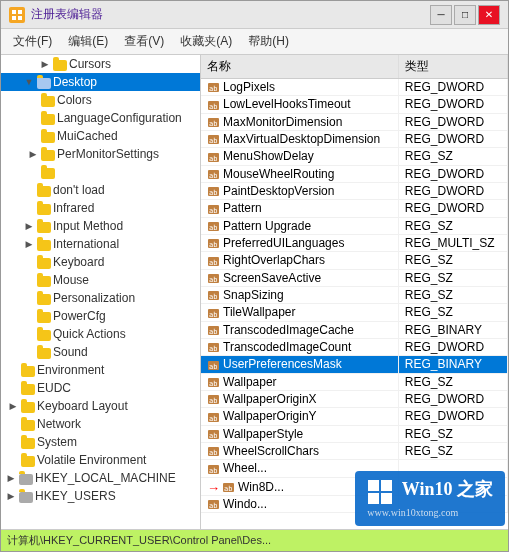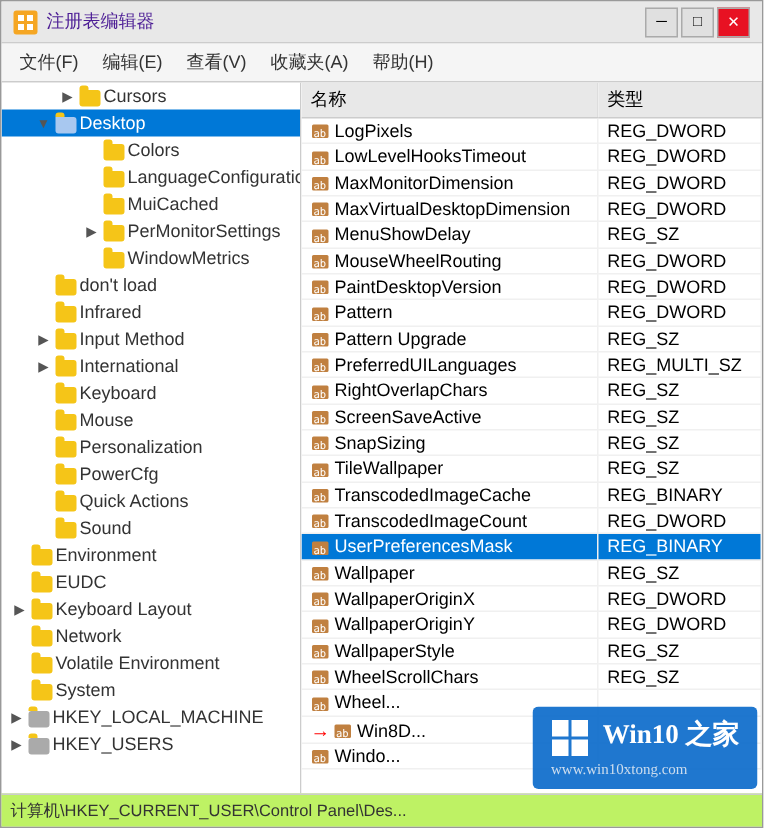--- a/index.html
+++ b/index.html
@@ -128,21 +128,21 @@
       background: #f5c518;
       border-radius: 2px 2px 0 0;
     }
     .tree-label {
       font-size: 12px;
       color: #333;
     }
     .indent-1 { padding-left: 4px; }
     .indent-2 { padding-left: 20px; }
     .indent-3 { padding-left: 36px; }
-    .indent-4 { padding-left: 52px; }
+    .indent-4 { padding-left: 24px; }
     .right-panel {
       flex: 1;
       background: #fff;
       overflow-y: auto;
       overflow-x: hidden;
     }
     .reg-table {
       width: 100%;
       border-collapse: collapse;
     }
@@ -242,21 +242,20 @@
 
       <div class="tree-item indent-4">
         <span class="tree-expand">▶</span>
         <span class="folder-icon tree-icon"></span>
         <span class="tree-label">PerMonitorSettings</span>
       </div>
 
       <div class="tree-item indent-4">
         <span class="tree-expand" style="visibility:hidden;">▶</span>
         <span class="folder-icon tree-icon"></span>
-        <span class="tree-label">WindowMetrics</span>
       </div>
 
       <div class="tree-item indent-2">
         <span class="tree-expand" style="visibility:hidden;">▶</span>
         <span class="folder-icon tree-icon"></span>
         <span class="tree-label">don't load</span>
       </div>
 
       <div class="tree-item indent-2">
         <span class="tree-expand" style="visibility:hidden;">▶</span>
@@ -334,27 +333,27 @@
         <span class="tree-expand" style="visibility:hidden;">▶</span>
         <span class="folder-icon tree-icon"></span>
         <span class="tree-label">Network</span>
       </div>
 
 
 
       <div class="tree-item indent-1">
         <span class="tree-expand" style="visibility:hidden;">▶</span>
         <span class="folder-icon tree-icon"></span>
+        <span class="tree-label">System</span>
+      </div>
+
+      <div class="tree-item indent-1">
+        <span class="tree-expand" style="visibility:hidden;">▶</span>
+        <span class="folder-icon tree-icon"></span>
         <span class="tree-label">Volatile Environment</span>
-      </div>
-
-      <div class="tree-item indent-1">
-        <span class="tree-expand" style="visibility:hidden;">▶</span>
-        <span class="folder-icon tree-icon"></span>
-        <span class="tree-label">System</span>
       </div>
 
       <div class="tree-item indent-0" style="padding-left:2px;">
         <span class="tree-expand">▶</span>
         <span class="folder-icon tree-icon" style="background:#aaa;border-radius:2px;"></span>
         <span class="tree-label">HKEY_LOCAL_MACHINE</span>
       </div>
 
       <div class="tree-item indent-0" style="padding-left:2px;">
         <span class="tree-expand">▶</span>

